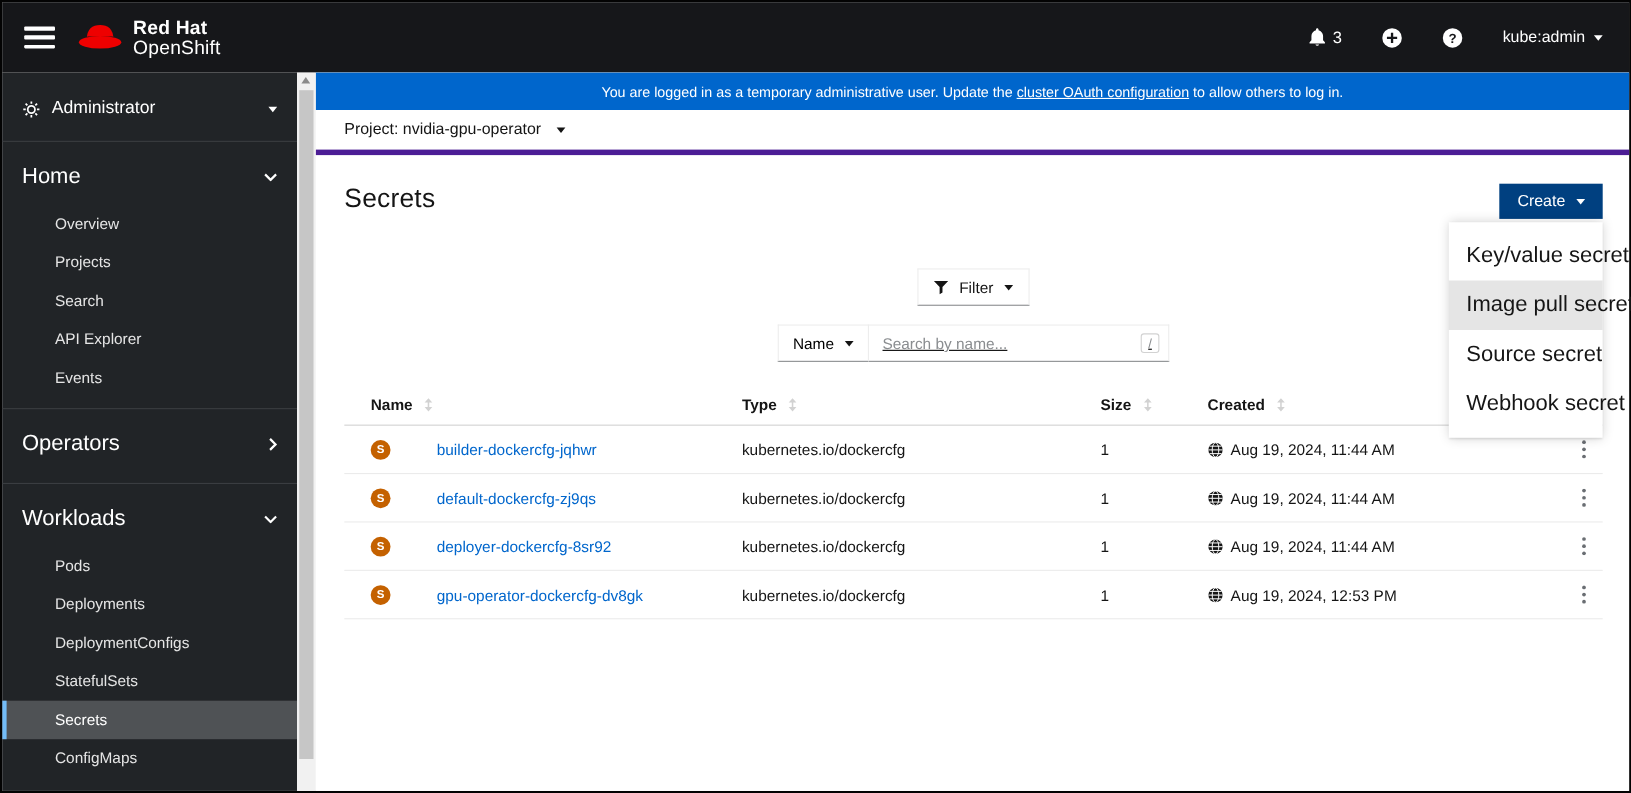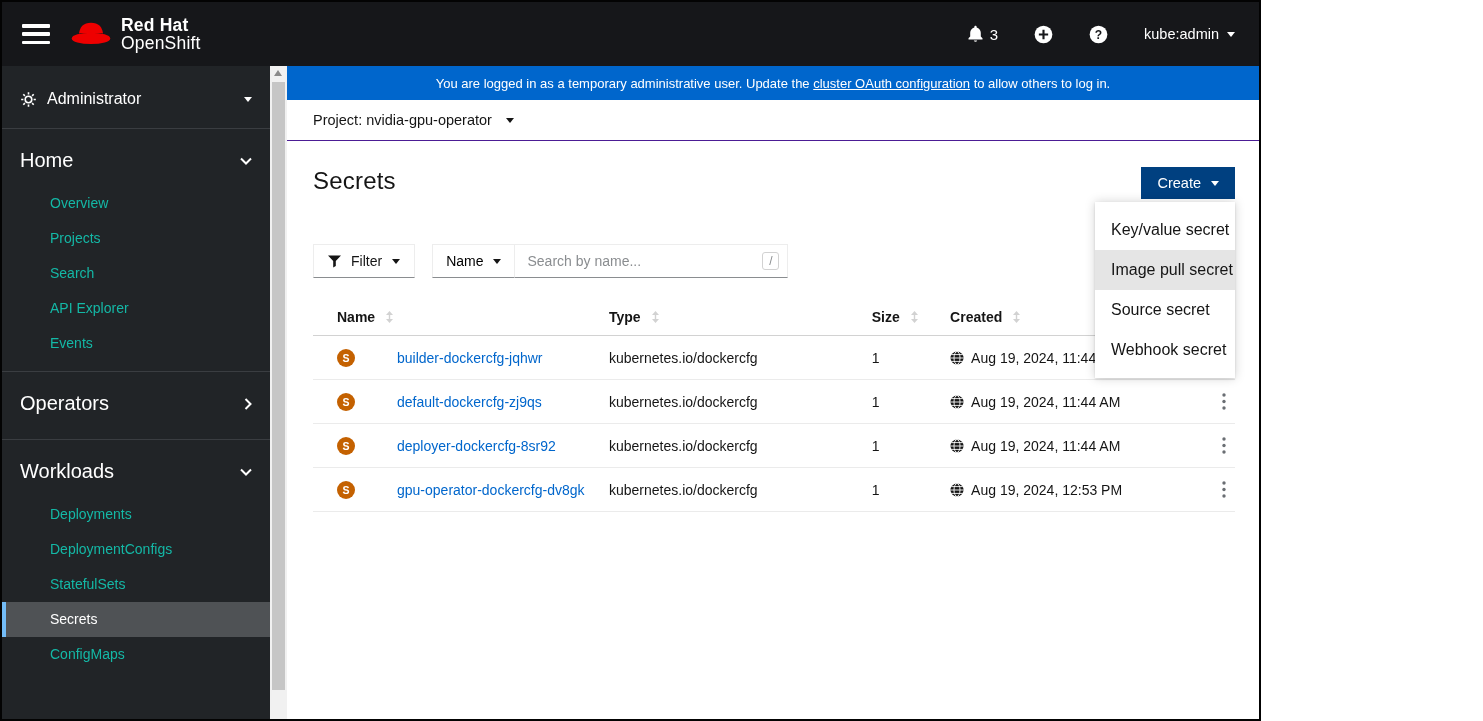--- a/index.html
+++ b/index.html
@@ -1,18 +1,18 @@
 <!DOCTYPE html>
 <html><head>
 <meta charset="utf-8">
 <style>
   * { margin:0; padding:0; box-sizing:border-box; }
   html,body { width:1483px; height:721px; overflow:hidden; }
   body { font-family:"Liberation Sans", sans-serif; background:#fff; }
-  .window { width:1261px; height:721px; border:2px solid #030303; display:flex; flex-direction:column; background:#fff;justify-content:center; }
+  .window { width:1483px; height:721px; border:2px solid #030303; display:flex; flex-direction:column; background:#fff;justify-content:center; }
 
   
   .masthead { height:64px; background:#16171a; display:flex; align-items:center; justify-content:space-between; padding:0 24px 0 20px; flex:0 0 auto; }
   .mast-left { display:flex; align-items:center; gap:20px; }
   .hamburger { width:28px; height:20px; display:flex; flex-direction:column; justify-content:space-between; cursor:pointer; }
   .hamburger span { display:block; height:3.5px; background:#fff; border-radius:1px; }
   .brand { display:flex; align-items:center; gap:9px; }
   .brand-text { color:#fff; line-height:1.05; font-size:17.5px; letter-spacing:.2px; }
   .brand-text .b1 { font-weight:bold; }
   .mast-right { display:flex; align-items:center; gap:36px; color:#fff; }
@@ -29,49 +29,49 @@
   
   .app-body { flex:1; display:flex; min-height:0; }
 
   
   .sidebar { width:268px; background:#212427; color:#fff; flex:0 0 auto; overflow:hidden; }
   .perspective { display:flex; align-items:center; justify-content:space-between; padding:24px 18px 20px 18px; border-bottom:1px solid #3a3d41; cursor:pointer; }
   .persp-left { display:flex; align-items:center; gap:10px; font-size:16px; }
   .nav-section { padding:6px 0 10px 0; }
   .nav-section + .nav-section { border-top:1px solid #3a3d41; }
   .nav-heading { display:flex; align-items:center; justify-content:space-between; padding:14px 18px; font-size:20px; cursor:pointer; }
-  .nav-item { display:block; padding:9px 16px 10px 48px; font-size:14px; color:#14b8a6; cursor:pointer; text-decoration:none; }
+  .nav-item { display:block; padding:9px 16px 10px 48px; font-size:14px; color:#e5e5e5; cursor:pointer; text-decoration:none; }
   .nav-item.active { background:#4f5255; border-left:4px solid #73bcf7; padding-left:44px; color:#fff; }
 
   
   .scroll-strip { width:17px; background:#f1f1f1; flex:0 0 auto; position:relative; }
   .scroll-strip .arrow-up { position:absolute; top:4px; left:4px; width:0; height:0; border-left:4.5px solid transparent; border-right:4.5px solid transparent; border-bottom:6px solid #8b8b8b; }
   .scroll-strip .thumb { position:absolute; top:16px; left:2px; width:13px; height:608px; background:#c6c6c6; }
 
   
   .main { flex:1; display:flex; flex-direction:column; background:#fff; min-width:0; }
   .banner { height:34px; background:#0066cc; color:#fff; font-size:13px; display:flex; align-items:center; justify-content:center; flex:0 0 auto; }
   .banner a { color:#fff; text-decoration:underline; cursor:pointer; }
-  .project-bar { height:41px; border-bottom:1px solid #4c1d95; display:flex; align-items:center; gap:14px; padding:0 26px; font-size:14.5px; color:#151515; flex:0 0 auto; cursor:pointer; }
+  .project-bar { height:41px; border-bottom:5px solid #4c1d95; display:flex; align-items:center; gap:14px; padding:0 26px; font-size:14.5px; color:#151515; flex:0 0 auto; cursor:pointer; }
 
   .content { padding:26px 24px 0 26px; position:relative; }
   .title-row { display:flex; align-items:flex-start; justify-content:space-between; position:relative; }
   .page-title { font-size:24px; font-weight:400; color:#151515; letter-spacing:.2px; }
   .create-wrap { position:relative;padding-left:24px; }
   .create-btn { background:#004080; color:#fff; border:none; font-size:14.5px; padding:8px 16px; display:flex; align-items:center; gap:10px; cursor:pointer; font-family:inherit; }
   .dropdown-menu { position:absolute; top:calc(100% + 3px); right:0; width:140px; background:#fff; box-shadow:0 1px 2px rgba(3,3,3,.12), 0 0 10px rgba(3,3,3,.18); padding:8px 0; z-index:20; }
-  .menu-item { padding:11px 16px; font-size:16px; color:#151515; white-space:nowrap; cursor:pointer; }
+  .menu-item { padding:11px 16px; font-size:20px; color:#151515; white-space:nowrap; cursor:pointer; }
   .menu-item.hover { background:#e5e5e5; }
 
   
-  .toolbar { margin-top:45px; display:flex; align-items:center; gap:17px; }
+  .toolbar { margin-top:45px; display:flex; align-items:center; gap:17px;flex-direction:column; }
   .pf-btn { background:#fff; border:1px solid #ededed; border-bottom-color:#8a8d90; height:34px; display:flex; align-items:center; gap:10px; padding:0 14px; font-size:14px; color:#151515; cursor:pointer; font-family:inherit; }
   .input-group { display:flex; align-items:stretch; height:34px; }
   .name-select { border:1px solid #ededed; border-bottom-color:#8a8d90; background:#fff; display:flex; align-items:center; gap:10px; padding:0 13px; font-size:14px; cursor:pointer; }
-  .search-box { width:273px; border:1px solid #ededed; border-left:none; border-bottom-color:#8a8d90; display:flex; align-items:center; padding:0 8px 0 12px; }
+  .search-box { width:273px; border:1px solid #ededed; border-left:none; border-bottom-color:#8a8d90; display:flex; align-items:center; padding:0 8px 0 12px;text-decoration:underline; }
   .search-box input { border:none; outline:none; flex:1; font-size:14px; color:#151515; font-family:inherit; }
   .search-box input::placeholder { color:#8a8d90; }
   .kbd-badge { border:1px solid #d2d2d2; border-radius:3px; color:#8a8d90; font-size:12px; padding:1px 6px; }
 
   
   .table { margin-top:23px; }
   .t-row { display:grid; grid-template-columns:29.5% 28.5% 8.5% 28.5% 5%; align-items:center; }
   .t-head { border-bottom:1px solid #d2d2d2; }
   .t-head .cell { font-weight:700; font-size:14px; color:#151515; padding:8px 8px 10px 24px; display:flex; align-items:center; gap:10px; }
   .t-body .t-row { border-bottom:1px solid #ebebeb; height:44px; }
@@ -199,20 +199,21 @@
 
       <div class="nav-section">
         <div class="nav-heading">
           <span>Workloads</span>
           <span>
             <svg width="12" height="8" viewBox="0 0 12 8">
                 <path d="M1 1.5 L6 6.5 L11 1.5" stroke="#fff" stroke-width="2" fill="none"></path>
               </svg>
           </span>
         </div>
+        <a class="nav-item">Pods</a>
         <a class="nav-item">Deployments</a>
         <a class="nav-item">DeploymentConfigs</a>
         <a class="nav-item">StatefulSets</a>
         <a class="nav-item active">Secrets</a>
         <a class="nav-item">ConfigMaps</a>
       </div>
     </nav>
 
     <div class="scroll-strip">
       <div class="arrow-up"></div>

